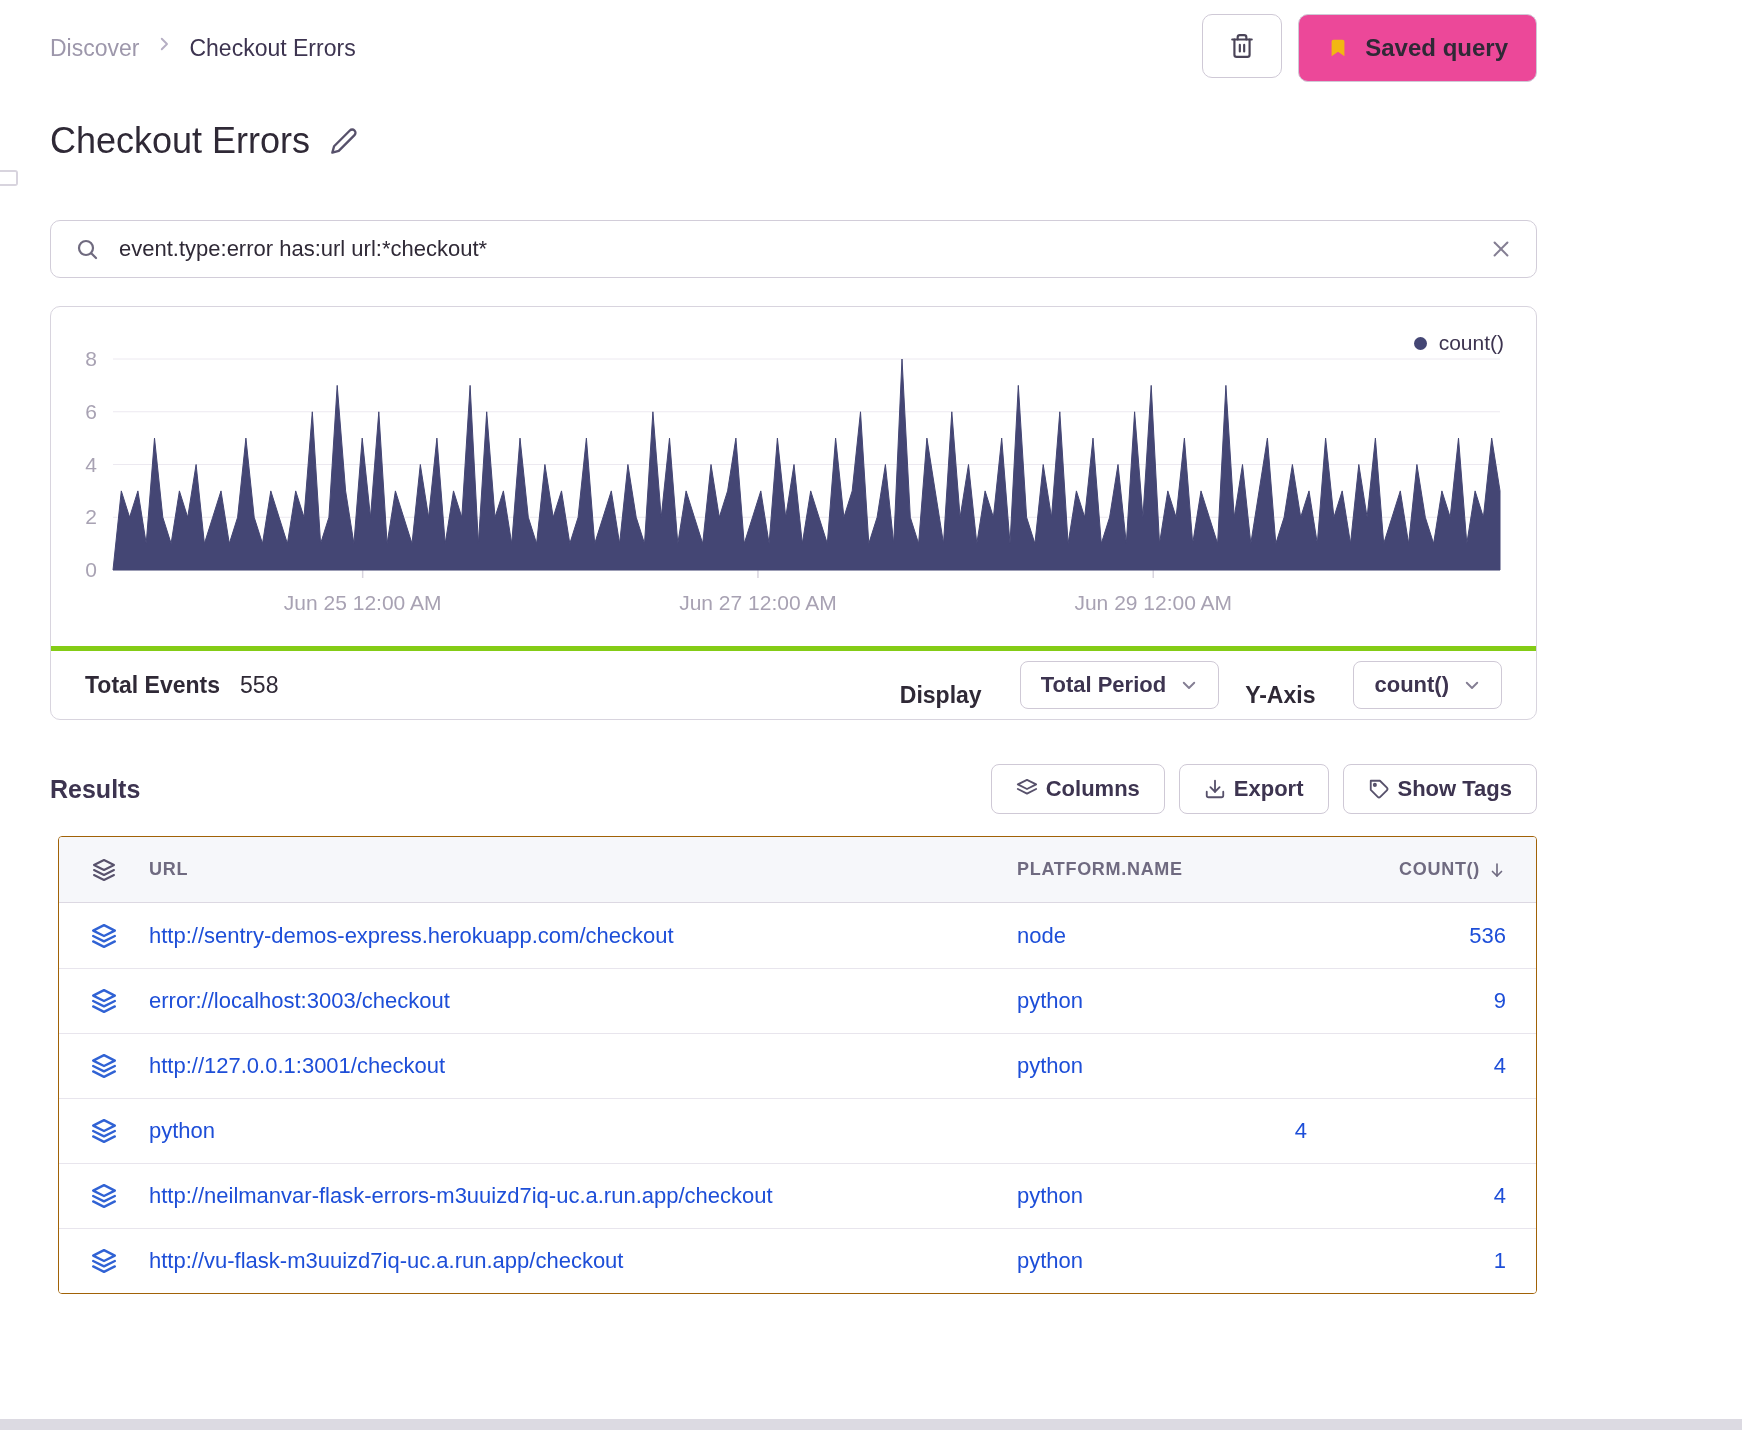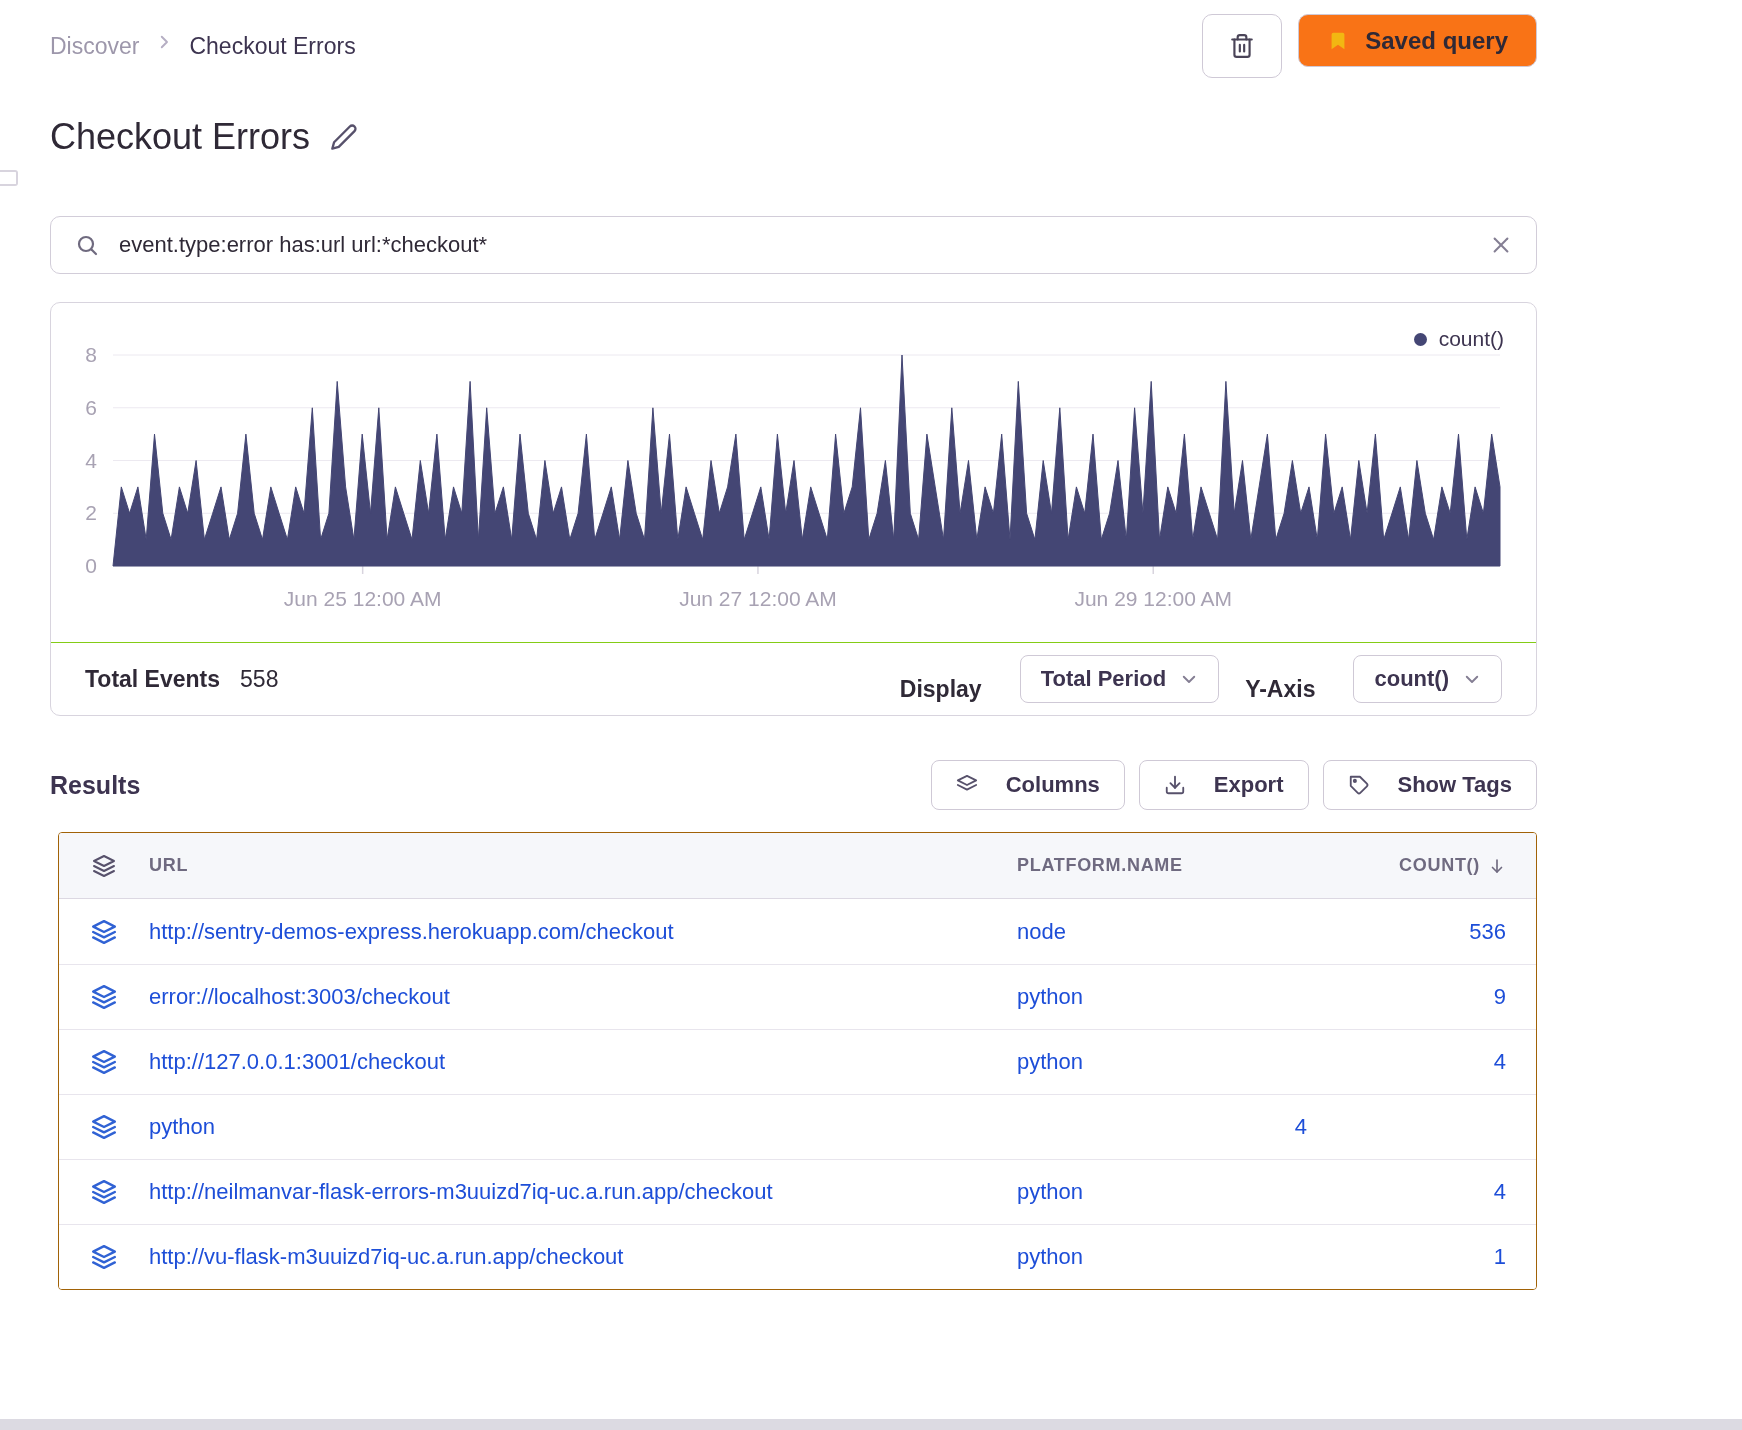--- a/index.html
+++ b/index.html
@@ -17,22 +17,22 @@
   .breadcrumb .crumb-link { color: #9d97ab; cursor: pointer; }
   .breadcrumb .crumb-current { color: #3d3450; }
   .crumb-chevron { color: #b5aec3; display: flex; }
   .topbar-actions { display: flex; gap: 16px; }
   .icon-btn {
     width: 80px; height: 64px; border: 1px solid #cfc9d6; border-radius: 10px;
     background: #fff; display: flex; align-items: center; justify-content: center;
     color: #4a4458; cursor: pointer;
   }
   .saved-query-btn {
-    height: 53px; padding: 0 28px; border: 1px solid #cfc9d6; border-radius: 10px;
-    background: #f97316; display: flex; align-items: center; gap: 16px;
+    height: 68px; padding: 0 28px; border: 1px solid #cfc9d6; border-radius: 10px;
+    background: #ec4899; display: flex; align-items: center; gap: 16px;
     font-size: 24px; font-weight: 700; color: #2f2936; cursor: pointer;
   }
 
   
   .title-row { display: flex; align-items: center; gap: 20px; margin-top: 38px; }
   .page-title { font-size: 36px; font-weight: 500; color: #2f2936; margin: 0; }
   .edit-icon { color: #57516b; display: flex; cursor: pointer; }
 
   .edge-handle {
     position: absolute; left: 0; top: 170px; width: 18px; height: 16px;
@@ -54,41 +54,41 @@
   
   .chart-card { margin-top: 28px; border: 1px solid #d8d4de; border-radius: 10px; background: #fff; }
   .chart-area { position: relative; height: 339px; }
   .chart-area svg.plot { position: absolute; inset: 0; width: 100%; height: 100%; }
   .legend {
     position: absolute; top: 24px; right: 32px; display: flex; align-items: center; gap: 12px;
     font-size: 21px; color: #3d3450;
   }
   .legend-dot { width: 13px; height: 13px; border-radius: 50%; background: #444674; }
   .chart-footer {
-    border-top: 1px solid #84cc16; height: 73px; display: flex; align-items: center; padding: 0 34px;
+    border-top: 5px solid #84cc16; height: 73px; display: flex; align-items: center; padding: 0 34px;
   }
   .total-events-label { font-size: 23px; font-weight: 700; color: #2f2936; }
   .total-events-value { font-size: 23px; color: #2f2936; margin-left: 20px; }
   .footer-right { margin-left: auto; display: flex; align-items: flex-end; gap: 26px; }
   .footer-label { font-size: 23px; font-weight: 700; color: #2f2936; }
   .dropdown-btn {
     height: 48px; padding: 0 20px; border: 1px solid #cfc9d6; border-radius: 8px; background: #fff;
     display: flex; align-items: center; gap: 14px; font-size: 22px; font-weight: 600; color: #3d3450;
     cursor: pointer;
     margin-left: 12px;
   }
   .chev { color: #847e93; display: flex; }
 
   
   .results-row { margin-top: 44px; display: flex; align-items: center; justify-content: space-between; }
   .results-title { font-size: 25px; font-weight: 700; color: #3d3450; margin: 0; }
   .results-actions { display: flex; gap: 14px; }
   .pill-btn {
     height: 50px; padding: 9px 24px; border: 1px solid #cfc9d6; border-radius: 8px; background: #fff;
-    display: flex; align-items: center; gap: 28px; font-size: 22px; font-weight: 700; color: #3d3450;
+    display: flex; align-items: center; gap: 8px; font-size: 22px; font-weight: 700; color: #3d3450;
     cursor: pointer;
   }
   .pill-btn .i { color: #57516b; display: flex; }
 
   
   .results-table { margin-top: 22px; border: 1px solid #a16207; border-radius: 4px; overflow: hidden; margin-left: 8px; }
   .t-head, .t-row { display: grid; grid-template-columns: 90px 868px 320px 1fr; align-items: center; }
   .t-head {
     height: 66px; background: #f6f7fa; border-bottom: 1px solid #dcd8e2;
     font-size: 18px; font-weight: 700; letter-spacing: 0.7px; color: #6f6a80; text-transform: uppercase;

